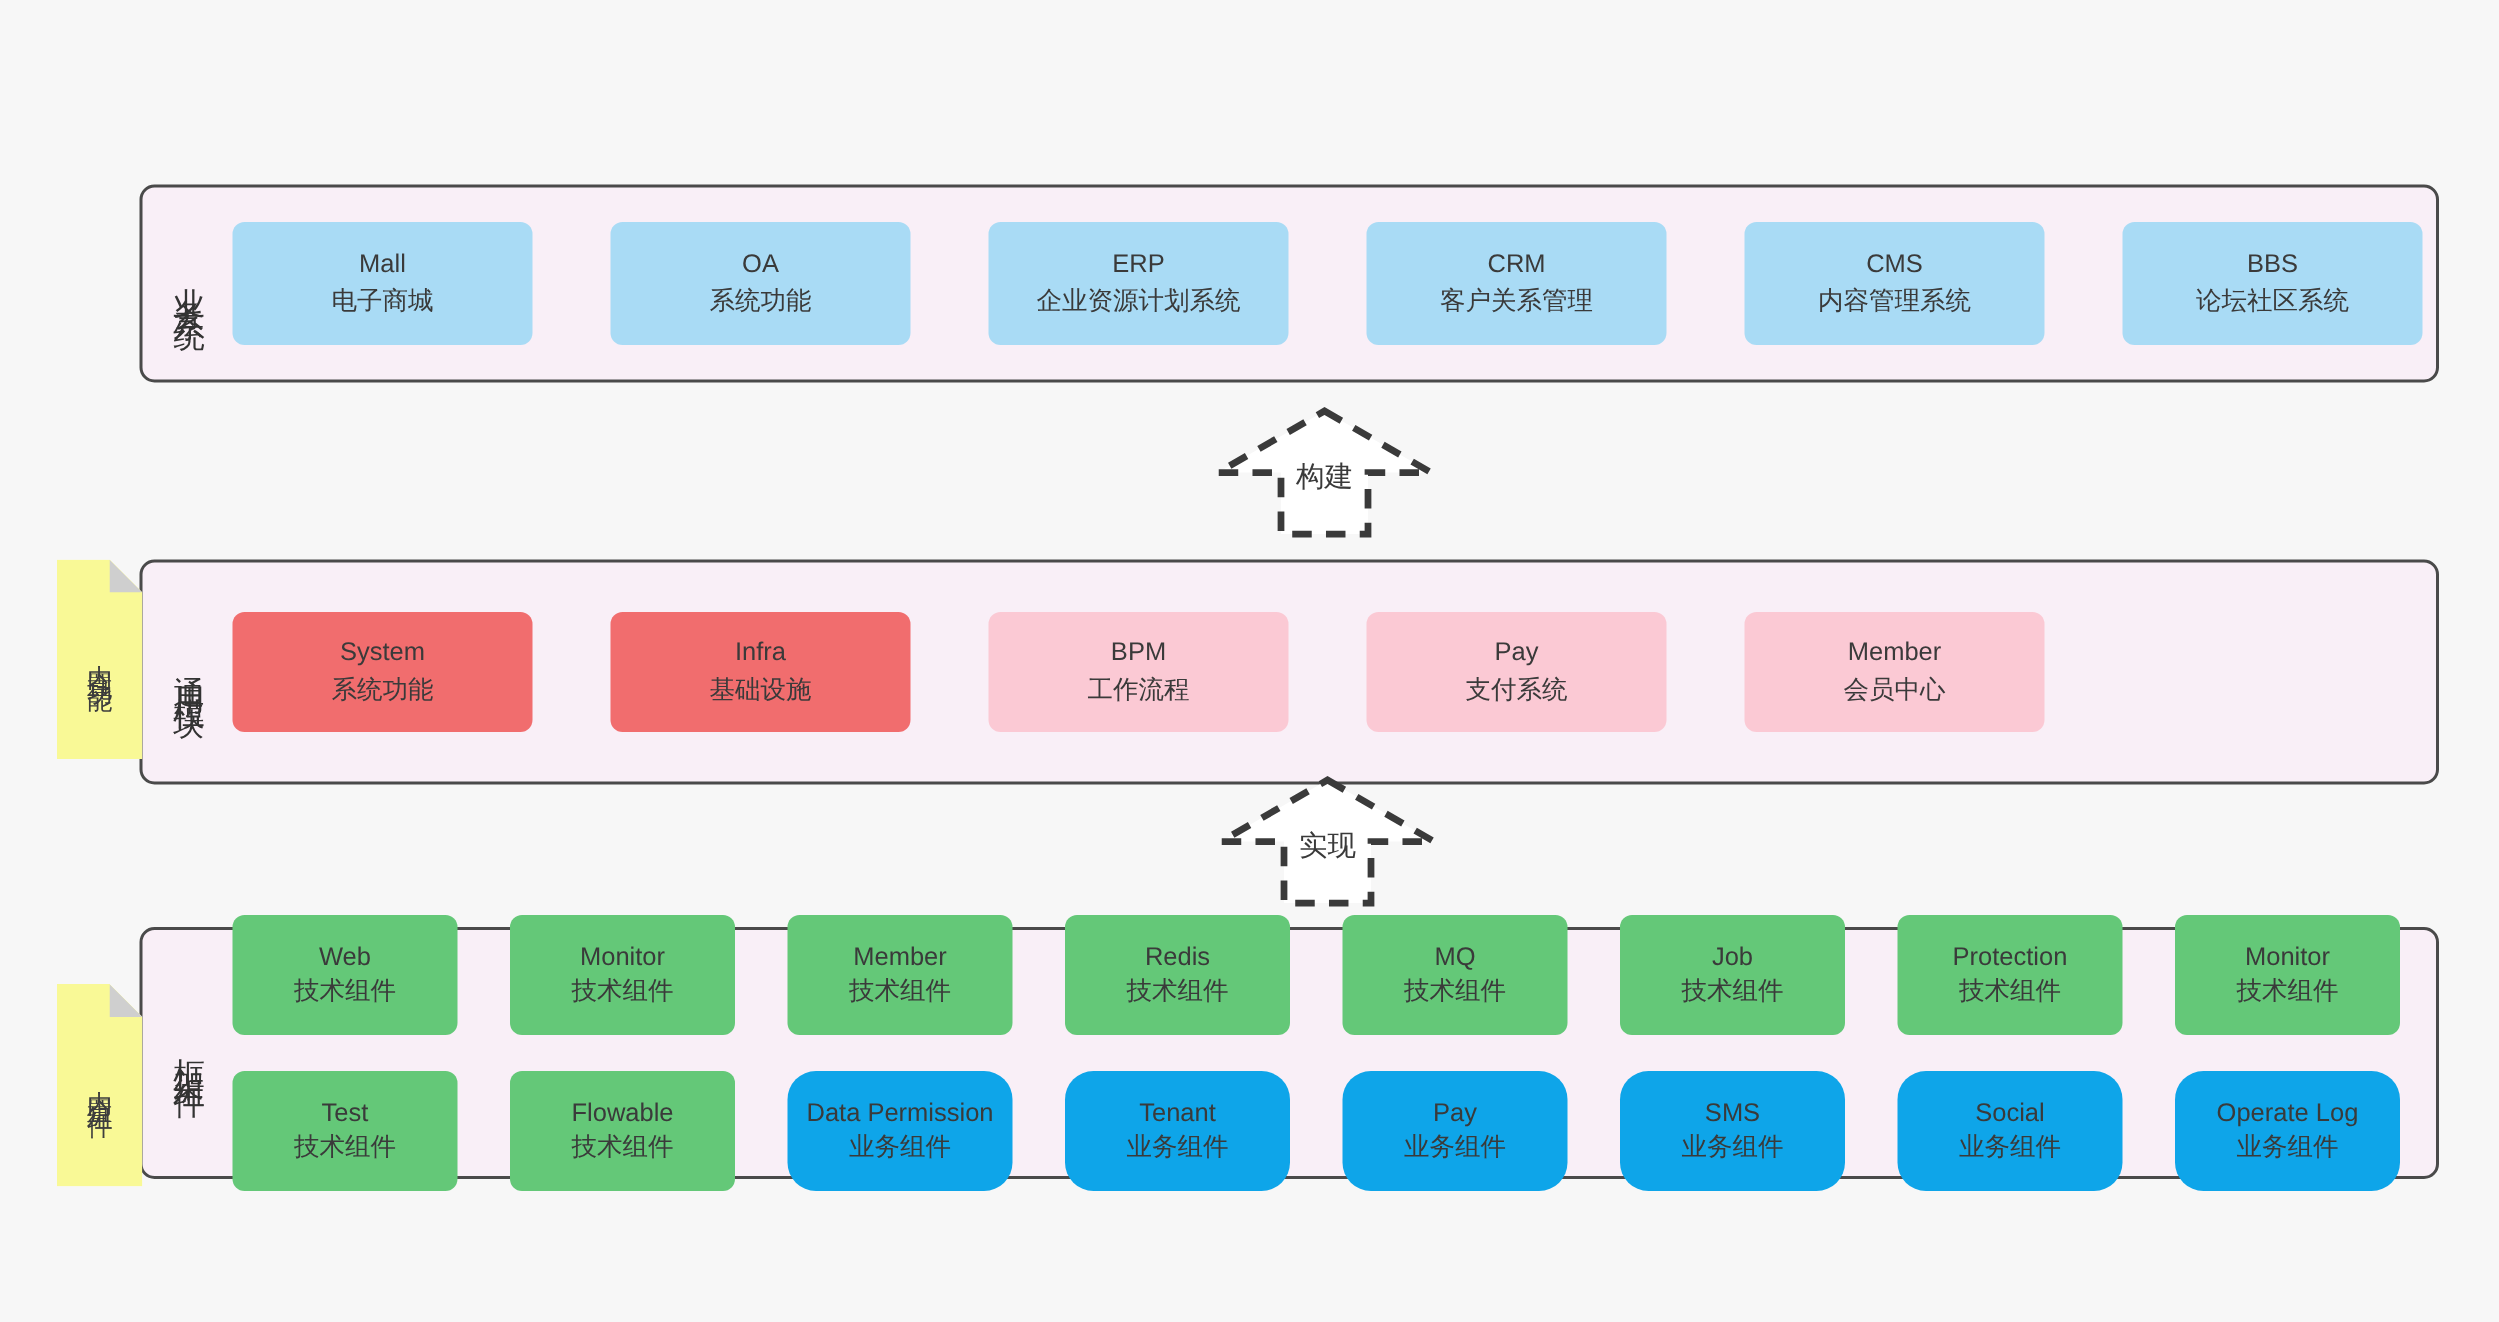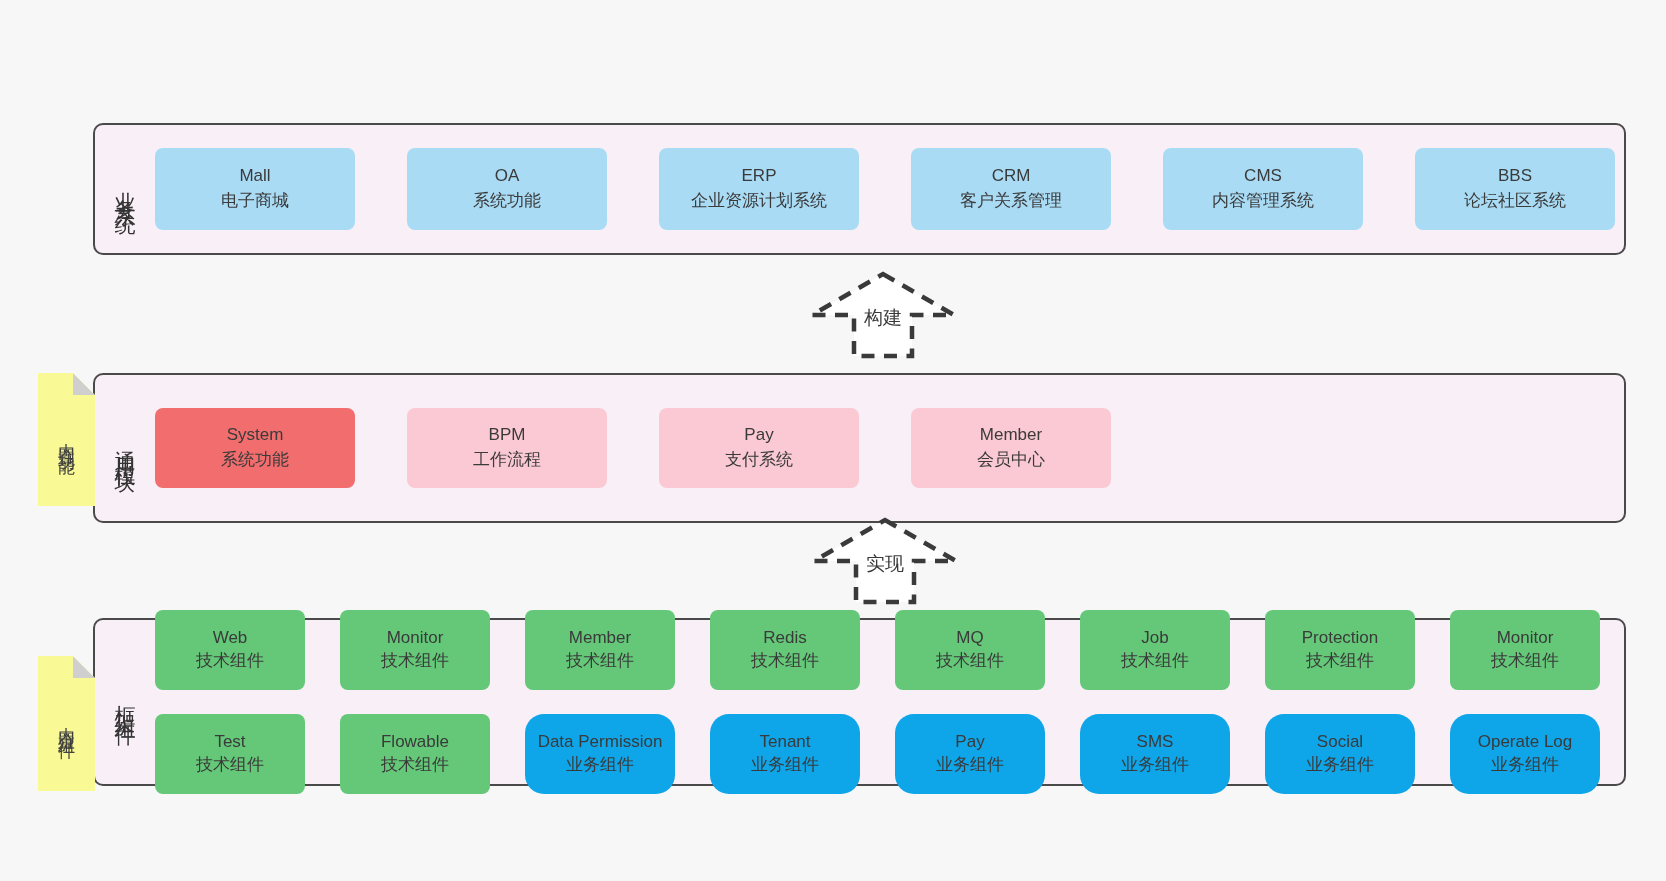--- a/index.html
+++ b/index.html
@@ -95,20 +95,24 @@
         <polygon points="0,0 22,22 0,22" fill="#cfcfcf"></polygon>
       </svg>
       <div class="sticky-label">内置功能</div>
     </div>
     <div class="band-label">通用模块</div>
     <div class="boxes">
       <div class="box red">
         <div class="box-name">System</div>
         <div class="box-desc">系统功能</div>
       </div>
+      <div class="box red">
+        <div class="box-name">Infra</div>
+        <div class="box-desc">基础设施</div>
+      </div>
       <div class="box pink">
         <div class="box-name">BPM</div>
         <div class="box-desc">工作流程</div>
       </div>
       <div class="box pink">
         <div class="box-name">Pay</div>
         <div class="box-desc">支付系统</div>
       </div>
       <div class="box pink">
         <div class="box-name">Member</div>

